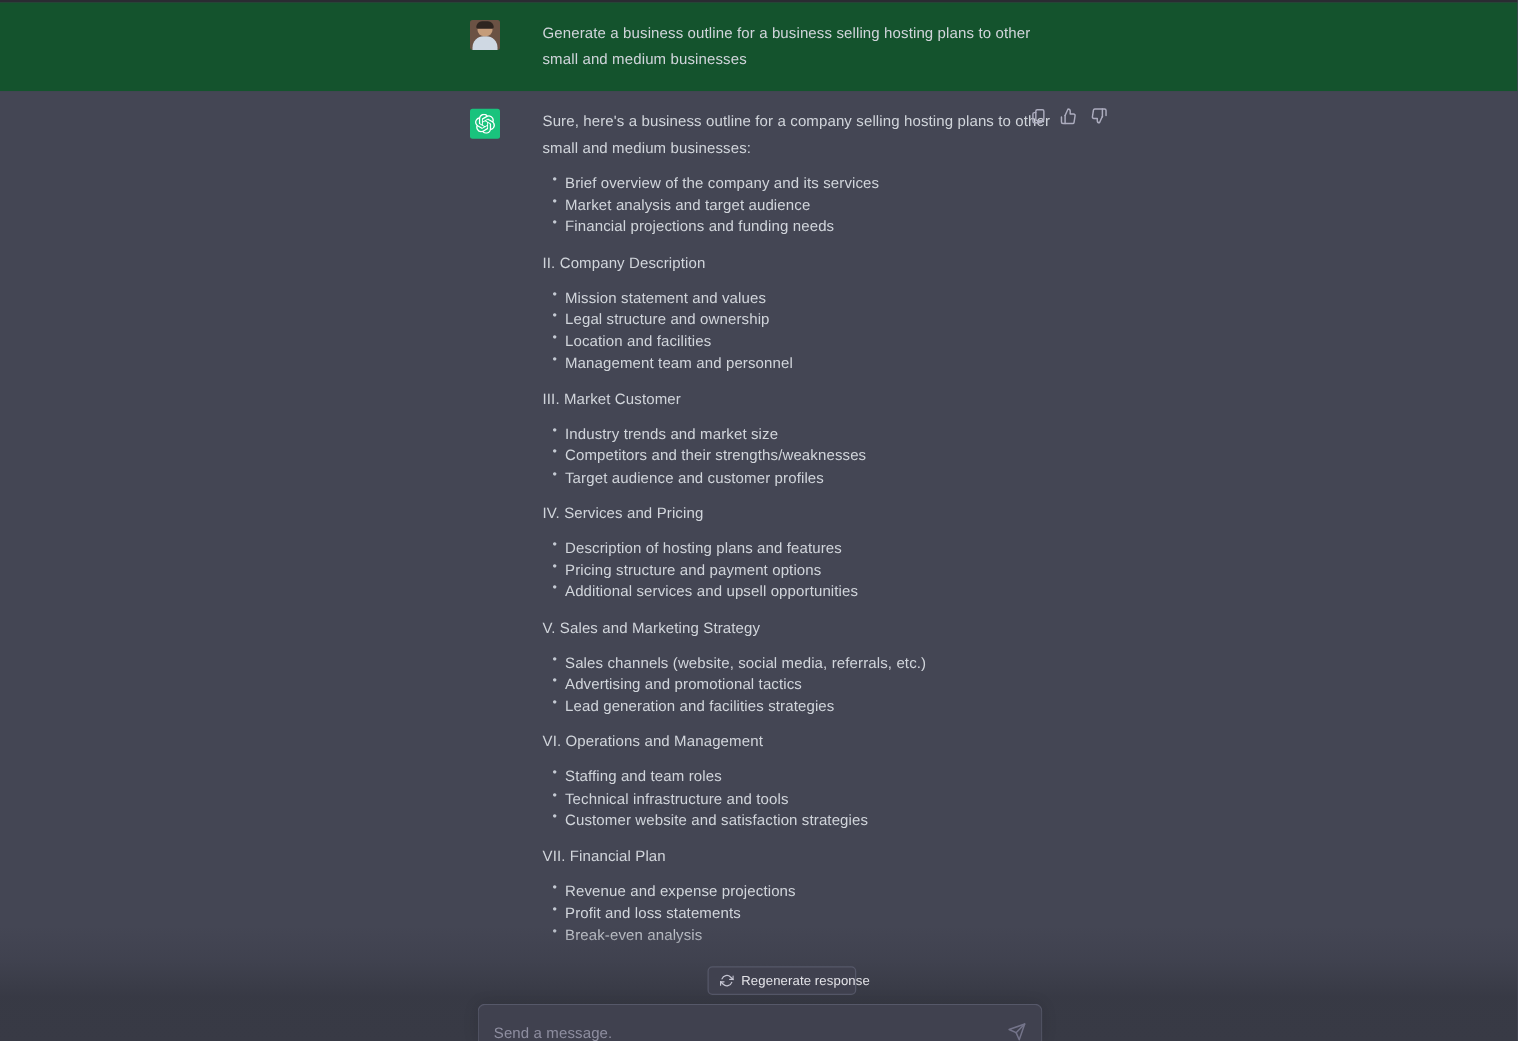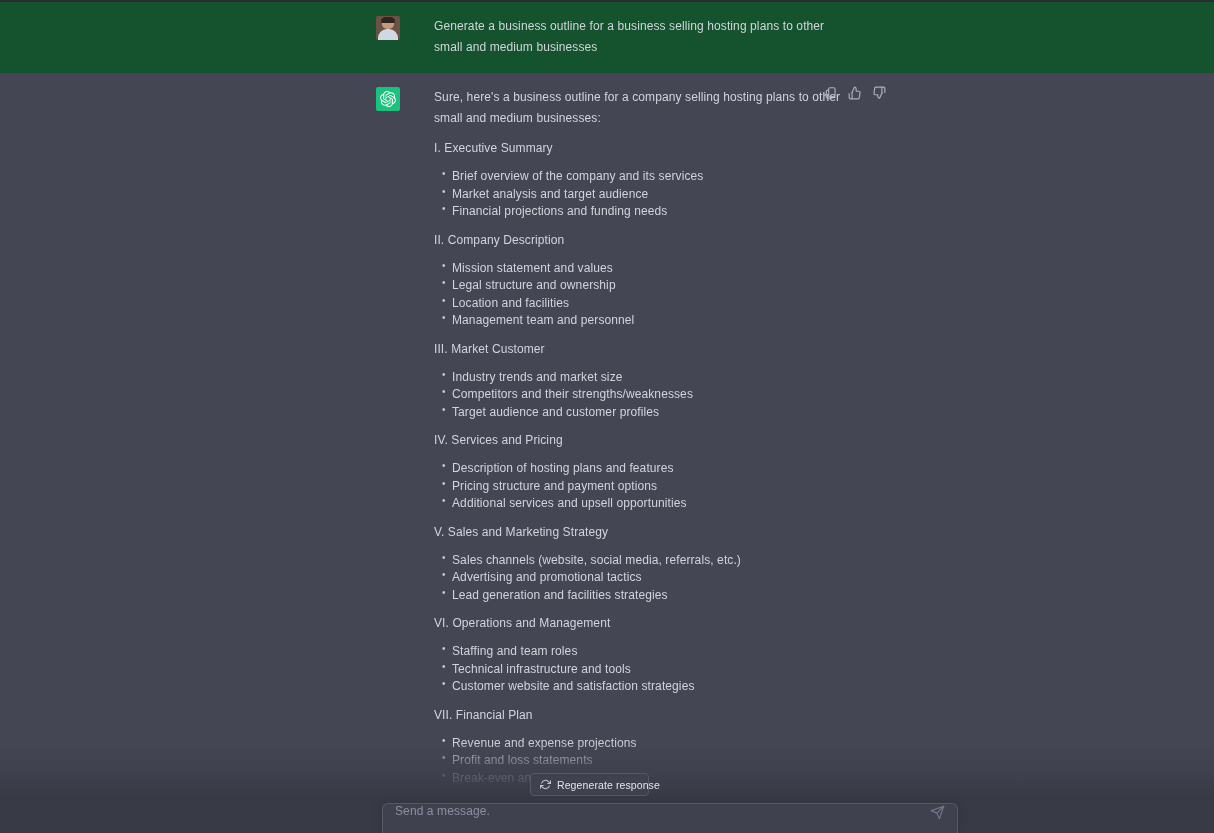--- a/index.html
+++ b/index.html
@@ -180,21 +180,21 @@
     bottom: 0;
     width: 1214px;
     height: 92px;
     background: linear-gradient(to bottom, rgba(68,70,84,0) 0%, rgba(62,64,77,0.72) 30%, rgba(55,57,68,0.96) 62%, #383a45 100%);
     pointer-events: none;
   }
 
   
   .regen-btn {
     position: absolute;
-    left: 530px;
+    left: 566px;
     top: 773px;
     width: 119px;
     height: 23px;
     border: 1px solid #565869;
     border-radius: 4px;
     background: #40414f;
     display: flex;
     align-items: center;
     gap: 6px;
     padding: 0 9px;
@@ -213,29 +213,29 @@
     color: #e3e3e8;
     white-space: nowrap;
     letter-spacing: 0.1px;
   }
 
   
   .composer {
     position: absolute;
     left: 382px;
     top: 803px;
-    width: 576px;
+    width: 452px;
     height: 30px;
     background: #40414f;
     border: 1px solid #565869;
     border-bottom: none;
     border-radius: 6px 6px 0 0;
     box-shadow: 0 0 12px rgba(0,0,0,0.12);
     display: flex;
-    align-items: flex-start;
+    align-items: flex-end;
     padding: 0 12px;
   }
 
   .composer-input {
     flex: 1 1 auto;
     background: transparent;
     border: none;
     outline: none;
     color: #ececf1;
     font-family: "Liberation Sans", sans-serif;
@@ -283,21 +283,20 @@
     <div class="avatar avatar-assistant">
       <svg width="16" height="16" viewBox="0 0 24 24" fill="#ffffff" aria-hidden="true">
         <path d="M22.28 9.82a5.98 5.98 0 0 0-.52-4.91 6.05 6.05 0 0 0-6.51-2.9A6.07 6.07 0 0 0 4.98 4.18a5.98 5.98 0 0 0-4 2.9 6.05 6.05 0 0 0 .75 7.1 5.98 5.98 0 0 0 .51 4.91 6.05 6.05 0 0 0 6.52 2.9A5.98 5.98 0 0 0 13.26 24a6.05 6.05 0 0 0 5.77-4.19 5.98 5.98 0 0 0 3.99-2.9 6.05 6.05 0 0 0-.74-7.09zm-9.02 12.6a4.48 4.48 0 0 1-2.88-1.04l.14-.08 4.78-2.76a.79.79 0 0 0 .39-.68v-6.74l2.02 1.17a.07.07 0 0 1 .04.06v5.58a4.5 4.5 0 0 1-4.49 4.49zM3.6 18.3a4.47 4.47 0 0 1-.54-3.01l.14.09 4.78 2.76a.77.77 0 0 0 .78 0l5.84-3.37v2.33a.08.08 0 0 1-.03.07l-4.83 2.79a4.5 4.5 0 0 1-6.14-1.64zM2.34 7.9a4.48 4.48 0 0 1 2.35-1.97V11.6a.77.77 0 0 0 .38.67l5.82 3.36-2.02 1.17a.08.08 0 0 1-.07 0L3.97 14a4.5 4.5 0 0 1-1.63-6.1zm16.6 3.86L13.1 8.38 15.12 7.2a.08.08 0 0 1 .07 0l4.83 2.79a4.49 4.49 0 0 1-.68 8.1v-5.67a.8.8 0 0 0-.39-.67zm2.01-3.02l-.14-.09-4.77-2.78a.78.78 0 0 0-.79 0L9.42 9.24V6.91a.07.07 0 0 1 .03-.06l4.83-2.79a4.5 4.5 0 0 1 6.68 4.66zM8.32 12.86L6.3 11.69a.08.08 0 0 1-.04-.06V6.05a4.5 4.5 0 0 1 7.37-3.45l-.14.08L8.71 5.44a.79.79 0 0 0-.39.68v6.74zm1.1-2.37L12.02 9l2.6 1.5v3l-2.6 1.5-2.6-1.5v-3z"></path>
       </svg>
     </div>
 
     <div class="msg-body">
       <div class="para">Sure, here's a business outline for a company selling hosting plans to other small and medium businesses:</div>
 
       <div>
-          <div class="section-head">I. Executive Summary</div>
           <ul class="bullets">
             <li><span class="bullet-mark">•</span><span>Brief overview of the company and its services</span></li>
             <li><span class="bullet-mark">•</span><span>Market analysis and target audience</span></li>
             <li><span class="bullet-mark">•</span><span>Financial projections and funding needs</span></li>
           </ul>
           <div class="section-head">II. Company Description</div>
           <ul class="bullets">
             <li><span class="bullet-mark">•</span><span>Mission statement and values</span></li>
             <li><span class="bullet-mark">•</span><span>Legal structure and ownership</span></li>
             <li><span class="bullet-mark">•</span><span>Location and facilities</span></li>

